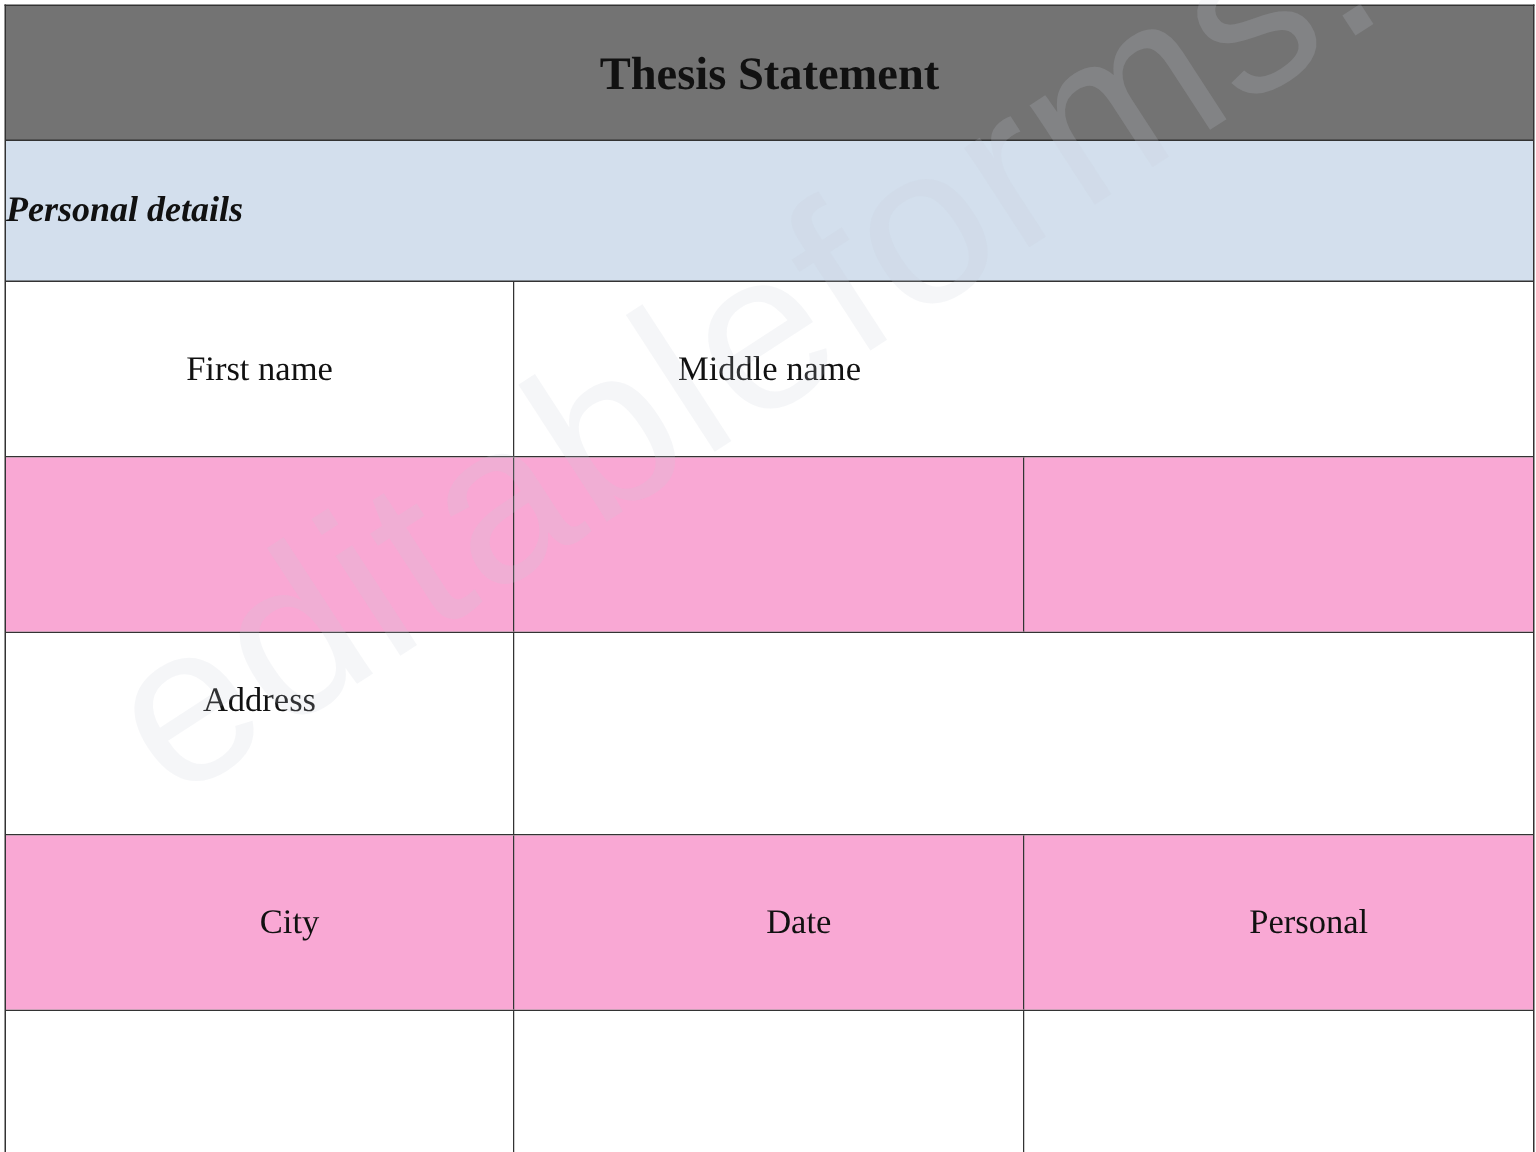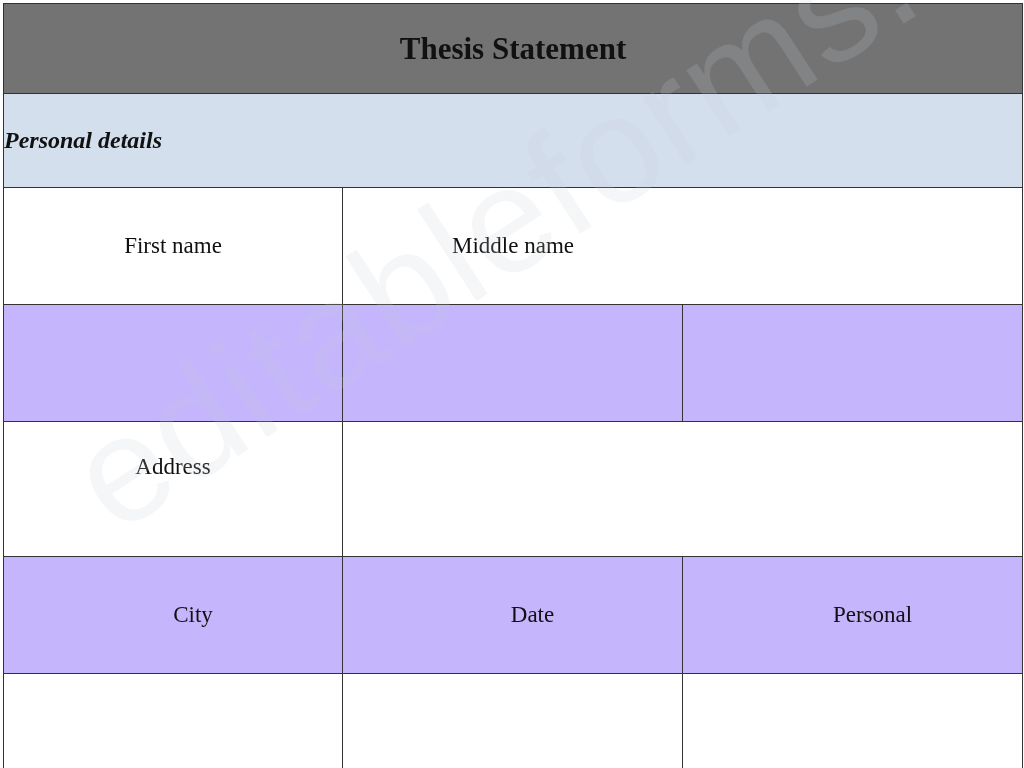--- a/index.html
+++ b/index.html
@@ -27,21 +27,21 @@
     box-sizing: border-box; display: flex; align-items: center; justify-content: center;
     font-size: 23px; border-right: 1.5px solid #333;
   }
   .cell:last-child { border-right: none; }
   .c1 { width: 339px; }
   .c2 { width: 340px; }
   .c3 { width: 339px; }
   .c23 { width: 679px; }
   .h90 { height: 116px; }
   .h178 { height: 134px; }
-  .blue { background: #c4b5fd; padding-left: 40px; }
+  .blue { background: #f9a8d4; padding-left: 40px; }
   .white { background: #ffffff; }
   .top { align-items: flex-start; padding-top: 32px; }
   .cut { align-items: flex-start; padding-top: 30px; height: 60px; }
   input.field {
     width: 100%; height: 100%; border: none; background: transparent; outline: none;
     font-family: "Liberation Serif", serif; font-size: 20px; padding: 0 10px; box-sizing: border-box;
   }
   textarea.field {
     width: 100%; height: 100%; border: none; background: transparent; outline: none; resize: none;
     font-family: "Liberation Serif", serif; font-size: 20px; padding: 10px; box-sizing: border-box;

